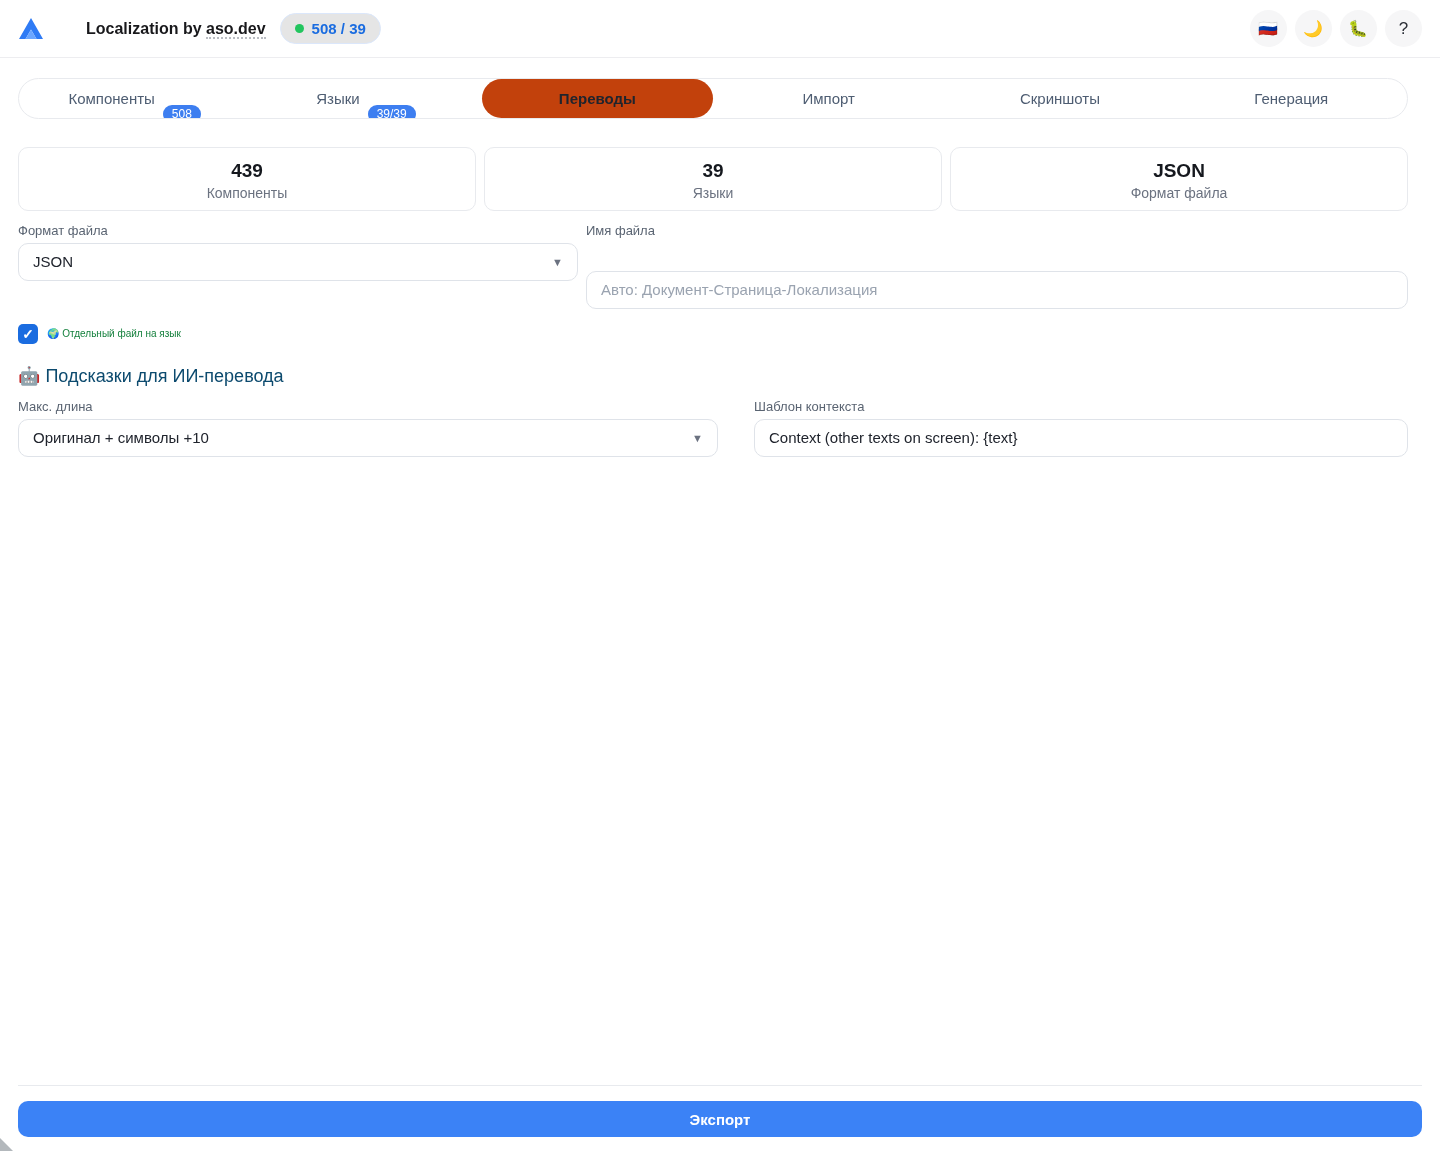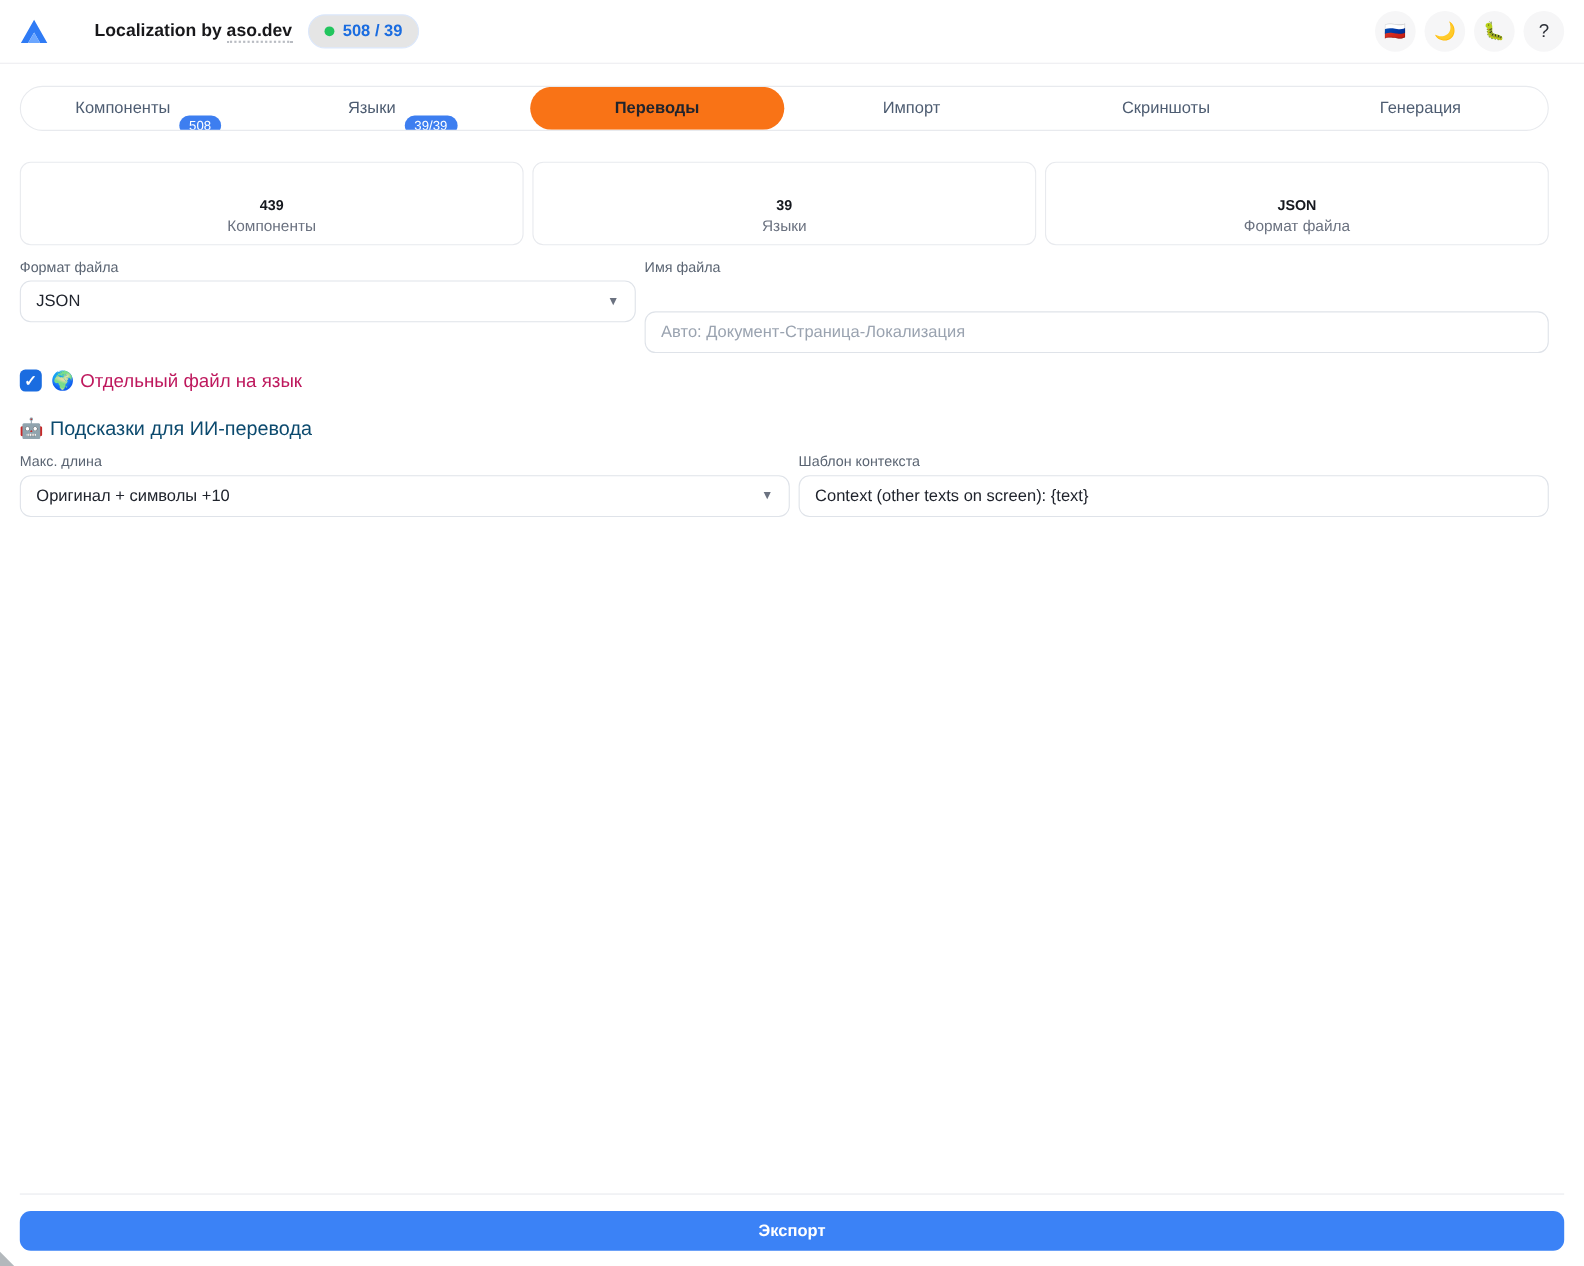--- a/index.html
+++ b/index.html
@@ -84,21 +84,21 @@
     gap: 8px;
     font-size: 15px;
     color: #4e5d72;
     cursor: pointer;
     border-radius: 21px;
     background: transparent;
     border: none;
     font-family: "Liberation Sans", sans-serif;
   }
   .tab.active {
-    background: #f97316;
+    background: #c2410c;
     color: #20242d;
     font-weight: 700;
   }
   .tab-badge {
     background: #3d7ef0;
     color: #ffffff;
     font-size: 12px;
     font-weight: 400;
     border-radius: 11px;
     padding: 3px 9px;
@@ -108,21 +108,21 @@
 
   
   .stats-row { display: flex; gap: 8px; margin-top: 28px; flex: 0 0 auto; }
   .stat-card {
     flex: 1;
     border: 1px solid #e8eaee;
     border-radius: 10px;
     padding: 10px 8px 9px 8px;
     text-align: center;
   }
-  .stat-value { font-size: 13px; font-weight: 700; color: #15181e; line-height: 1.35; margin-top: 20px; }
+  .stat-value { font-size: 19px; font-weight: 700; color: #15181e; line-height: 1.35; }
   .stat-label { font-size: 14px; color: #6b7280; margin-top: 1px; }
 
   
   .form-row { display: flex; gap: 8px; margin-top: 12px; flex: 0 0 auto; }
   .form-col { display: flex; flex-direction: column; }
   .field-label { font-size: 13px; color: #5a6472; margin-bottom: 5px; }
   .select-box, .text-input {
     height: 38px;
     border: 1px solid #dfe3e9;
     border-radius: 10px;
@@ -148,21 +148,21 @@
   }
   .checkbox {
     width: 20px; height: 20px;
     border-radius: 5px;
     background: #1a6ce0;
     display: flex; align-items: center; justify-content: center;
     color: #ffffff;
     font-size: 14px;
     font-weight: 700;
   }
-  .check-label { font-size: 17px; color: #be185d; }
+  .check-label { font-size: 10px; color: #15803d; }
 
   .section-label { font-size: 18px; color: #0c4a6e; margin-top: 21px; flex: 0 0 auto; }
 
   .spacer { flex: 1 1 auto; }
 
   
   .footer { flex: 0 0 auto; padding: 0 18px 14px 18px; }
   .footer-divider { border-top: 1px solid #e8eaee; margin-bottom: 15px; }
   .export-btn {
     width: 100%;
@@ -279,21 +279,21 @@
   <div class="section-label">🤖 Подсказки для ИИ-перевода</div>
 
   <div class="form-row">
     <div class="form-col" style="flex: 0 0 700px;">
       <label class="field-label">Макс. длина</label>
       <div class="select-box">
         <span>Оригинал + символы +10</span>
         <span class="select-arrow">▼</span>
       </div>
     </div>
-    <div class="form-col" style="flex: 1;">
+    <div class="form-col" style="flex: 1; margin-left: 28px;">
       <label class="field-label">Шаблон контекста</label>
       <input class="text-input" type="text" value="Context (other texts on screen): {text}" style="">
     </div>
   </div>
 
   <div class="spacer"></div>
 </div>
 
 <div class="footer">
   <div class="footer-divider"></div>

